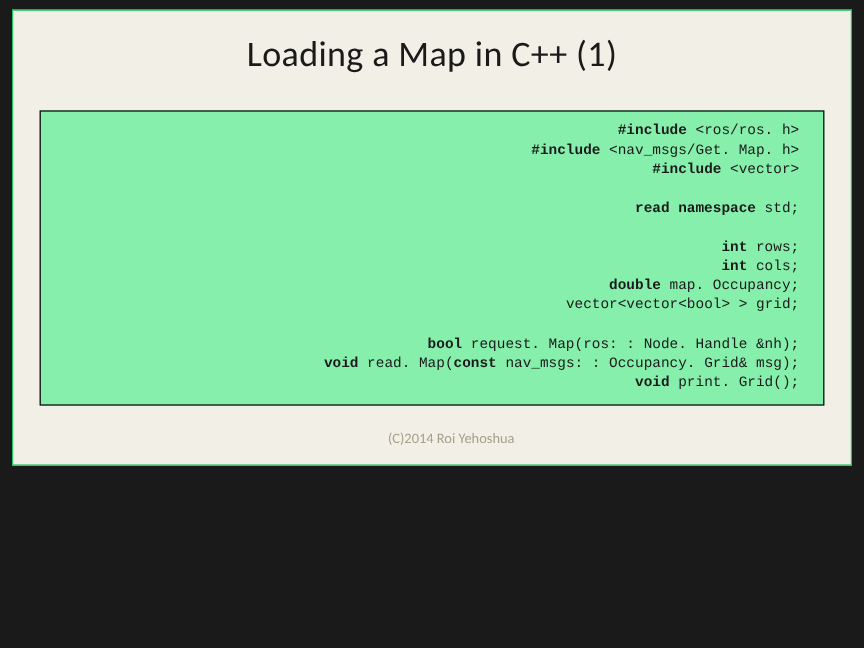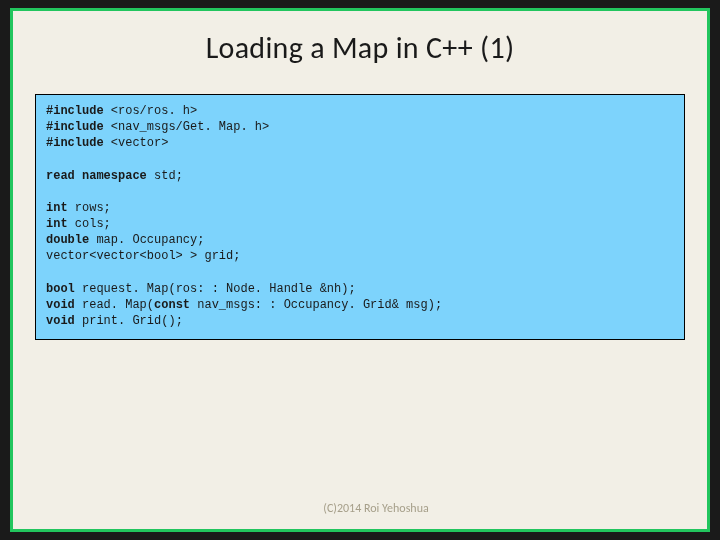--- a/index.html
+++ b/index.html
@@ -8,38 +8,39 @@
     height: 540px;
     background: #1a1a1a;
     font-family: Calibri, Arial, sans-serif;
     overflow: hidden;
   }
   .slide {
     position: absolute;
     top: 8px;
     left: 10px;
     width: 700px;
-    height: 524px;
+    height: 380px;
     background: #f2efe6;
-    border: 3px solid #22c55e;
+    border: 1px solid #22c55e;
   }
   .title {
     text-align: center;
     font-size: 30px;
     font-weight: 400;
     color: #1a1a1a;
     margin-top: 18px;
     margin-bottom: 28px;
     letter-spacing: 0.3px;
   }
   .code-box {
     margin: 0 22px;
-    background: #7dd3fc;
+    background: #86efac;
     border: 1.5px solid #000;
-    padding: 8px 10px 10px 10px;
+    padding: 8px 20px 10px 10px;
+    text-align: right;
   }
   .code-line {
     font-family: "Courier New", Courier, monospace;
     font-size: 12px;
     line-height: 1.35;
     white-space: pre;
     color: #1a1a1a;
   }
   .bold { font-weight: bold; }
   .green { color: #008000; }

